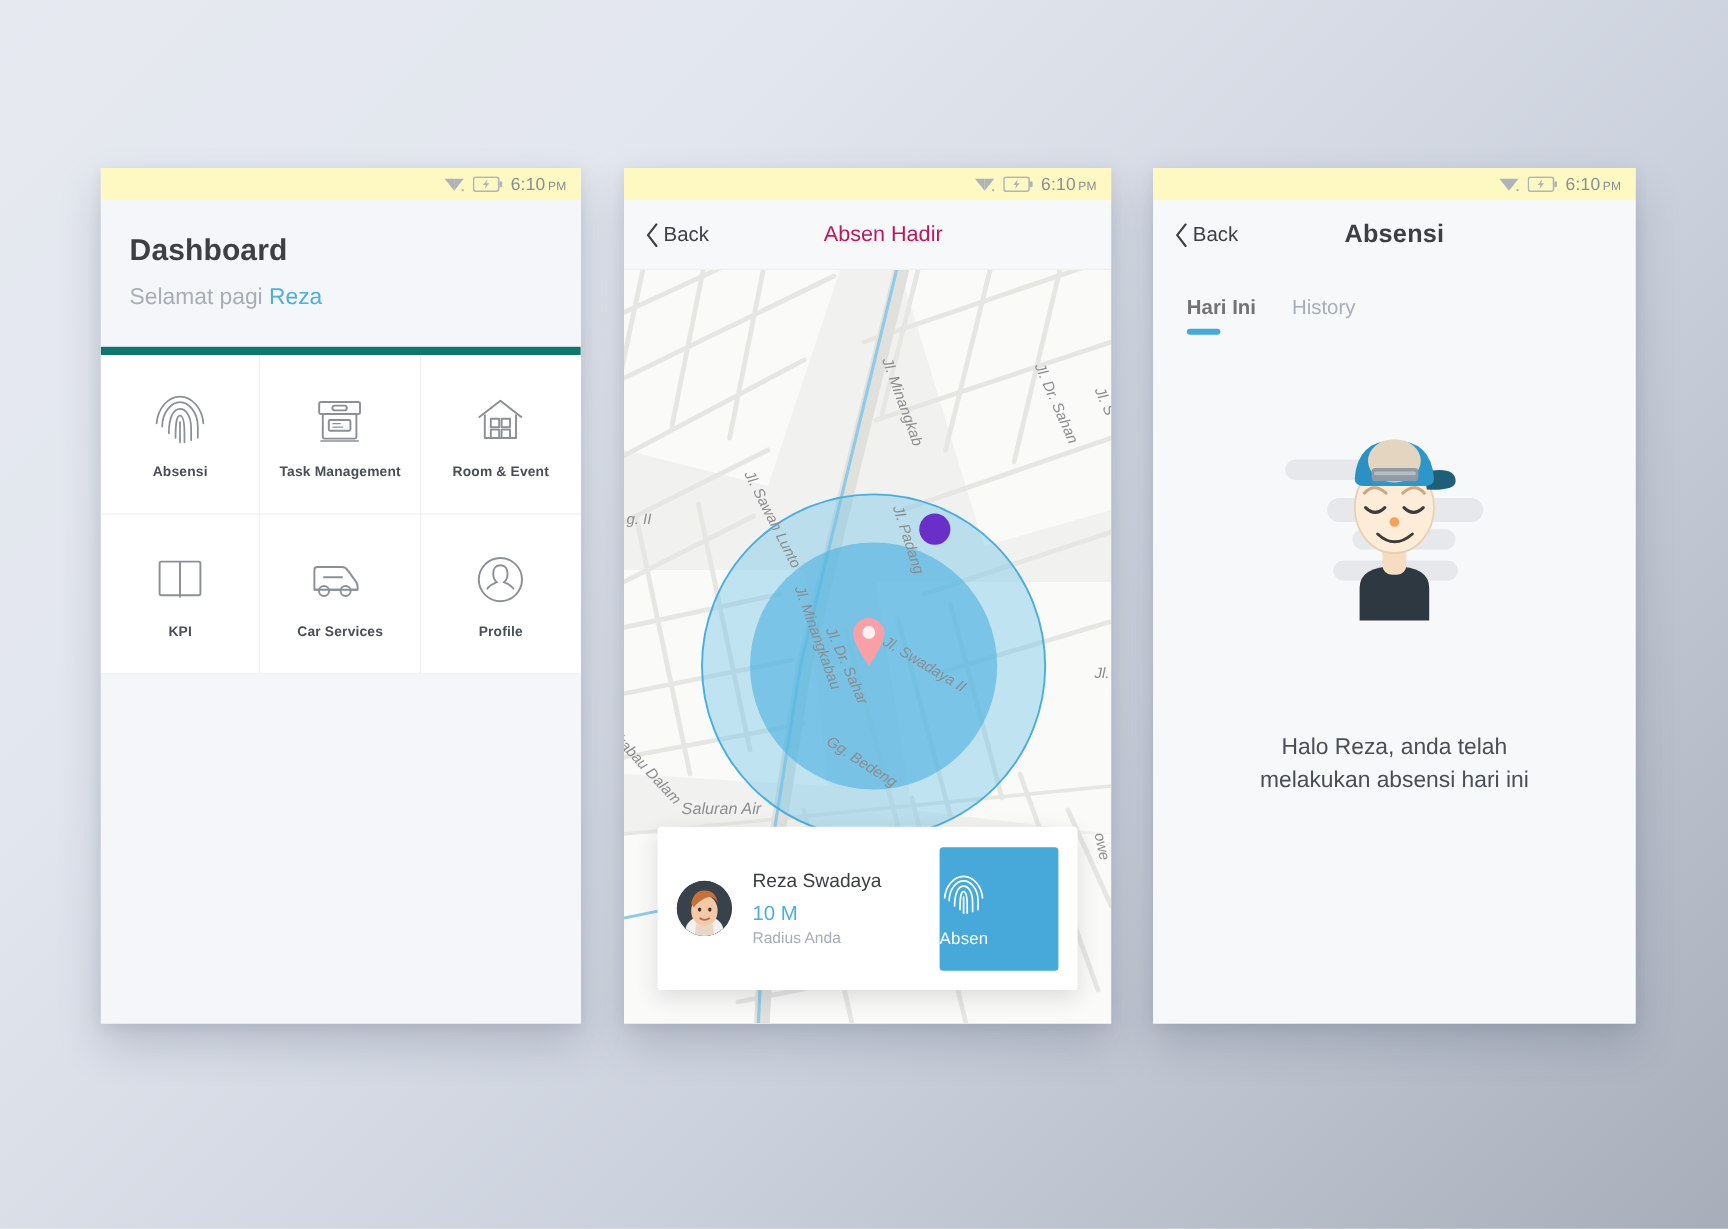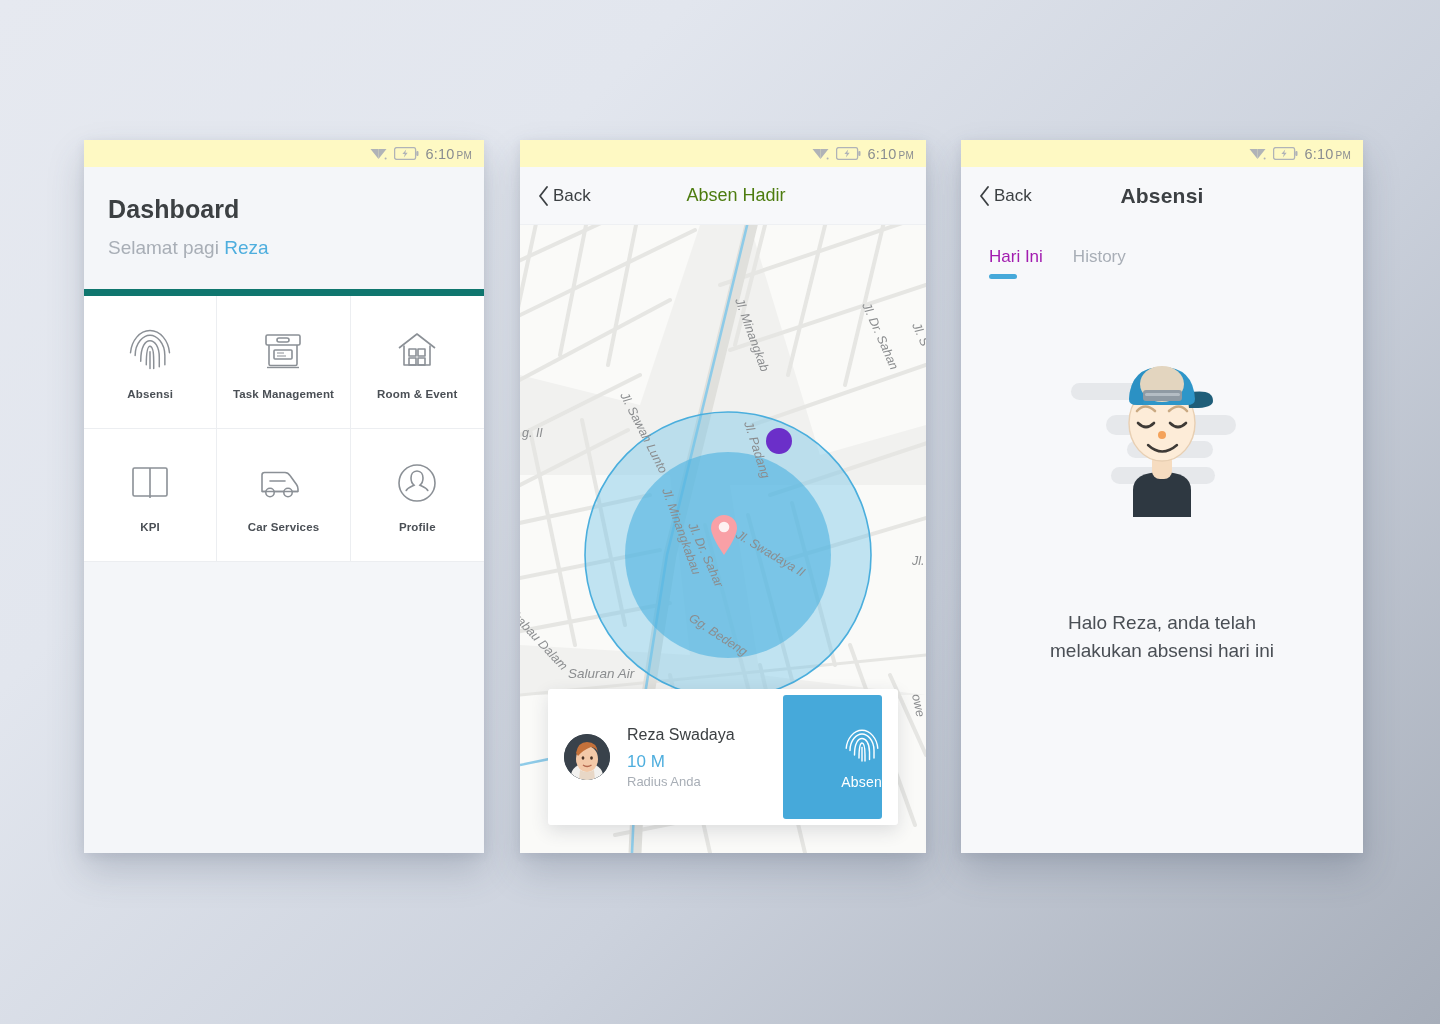--- a/index.html
+++ b/index.html
@@ -96,21 +96,21 @@
     border-bottom: 1px solid #eef0f3;
   }
   .nav-back {
     display: flex; align-items: center; gap: 4px;
     color: #3c4043; font-size: 17px;
   }
   .nav-title {
     position: absolute; left: 0; right: 0; text-align: center;
     pointer-events: none;
   }
-  .nav-title.t2 { font-size: 18px; color: #4d7c0f; font-weight: 400; padding-left: 26px; }
+  .nav-title.t2 { font-size: 18px; color: #be185d; font-weight: 400; padding-left: 26px; }
   .nav-title.t3 { font-size: 21px; color: #3c4043; font-weight: bold; letter-spacing:.2px; }
 
   
   .map-wrap { position: relative; flex: 1; overflow: hidden; background: #f6f6f4; }
   .map-svg { position: absolute; inset: 0; width: 100%; height: 100%; }
 
   .loc-card {
     position: absolute;
     left: 28px; bottom: 28px;
     width: 350px; height: 136px;
@@ -123,36 +123,36 @@
   .avatar {
     width: 46px; height: 46px; border-radius: 50%;
     overflow: hidden; flex: none;
     background: #3b4650;
   }
   .loc-info { margin-left: 17px; flex: 1; }
   .loc-name { font-size: 16px; color: #3c4043; }
   .loc-dist { font-size: 17px; color: #4eaede; margin-top: 8px; font-weight: 400; }
   .loc-sub  { font-size: 13px; color: #a8aeb6; margin-top: 2px; }
   .absen-btn {
-    width: 99px; height: 124px;
+    width: 99px; height: 103px;
     background: #46a9da;
     border-radius: 3px;
     display: flex; flex-direction: column;
-    align-items: flex-end; justify-content: center;
+    align-items: flex-start; justify-content: center;
     cursor: pointer;
     flex: none;
   }
   .absen-btn .lbl { color:#fff; font-size: 14px; margin-top: 7px; letter-spacing:.2px; }
 
   
   .s3-body { background: #f7f8fa; flex: 1; display: flex; flex-direction: column; }
   .tabs { display: flex; gap: 30px; padding: 22px 28px 0 28px; }
   .tab { position: relative; padding-bottom: 12px; cursor: pointer; }
   .tab-lbl { font-size: 17px; color: #a8aeb6; }
-  .tab.active .tab-lbl { color: #a21caf; font-weight: normal; margin-top: 25px; }
+  .tab.active .tab-lbl { color: #737373; font-weight: bold; margin-top: 25px; }
   .tab .uline {
     position: absolute; left: 0; bottom: 0;
     width: 28px; height: 5px; border-radius: 3px; background: #46a9da;
     display: none;
   }
   .tab.active .uline { display: block; }
   .hero {
     flex: 1;
     display: flex; flex-direction: column;
     align-items: center; justify-content: center;

